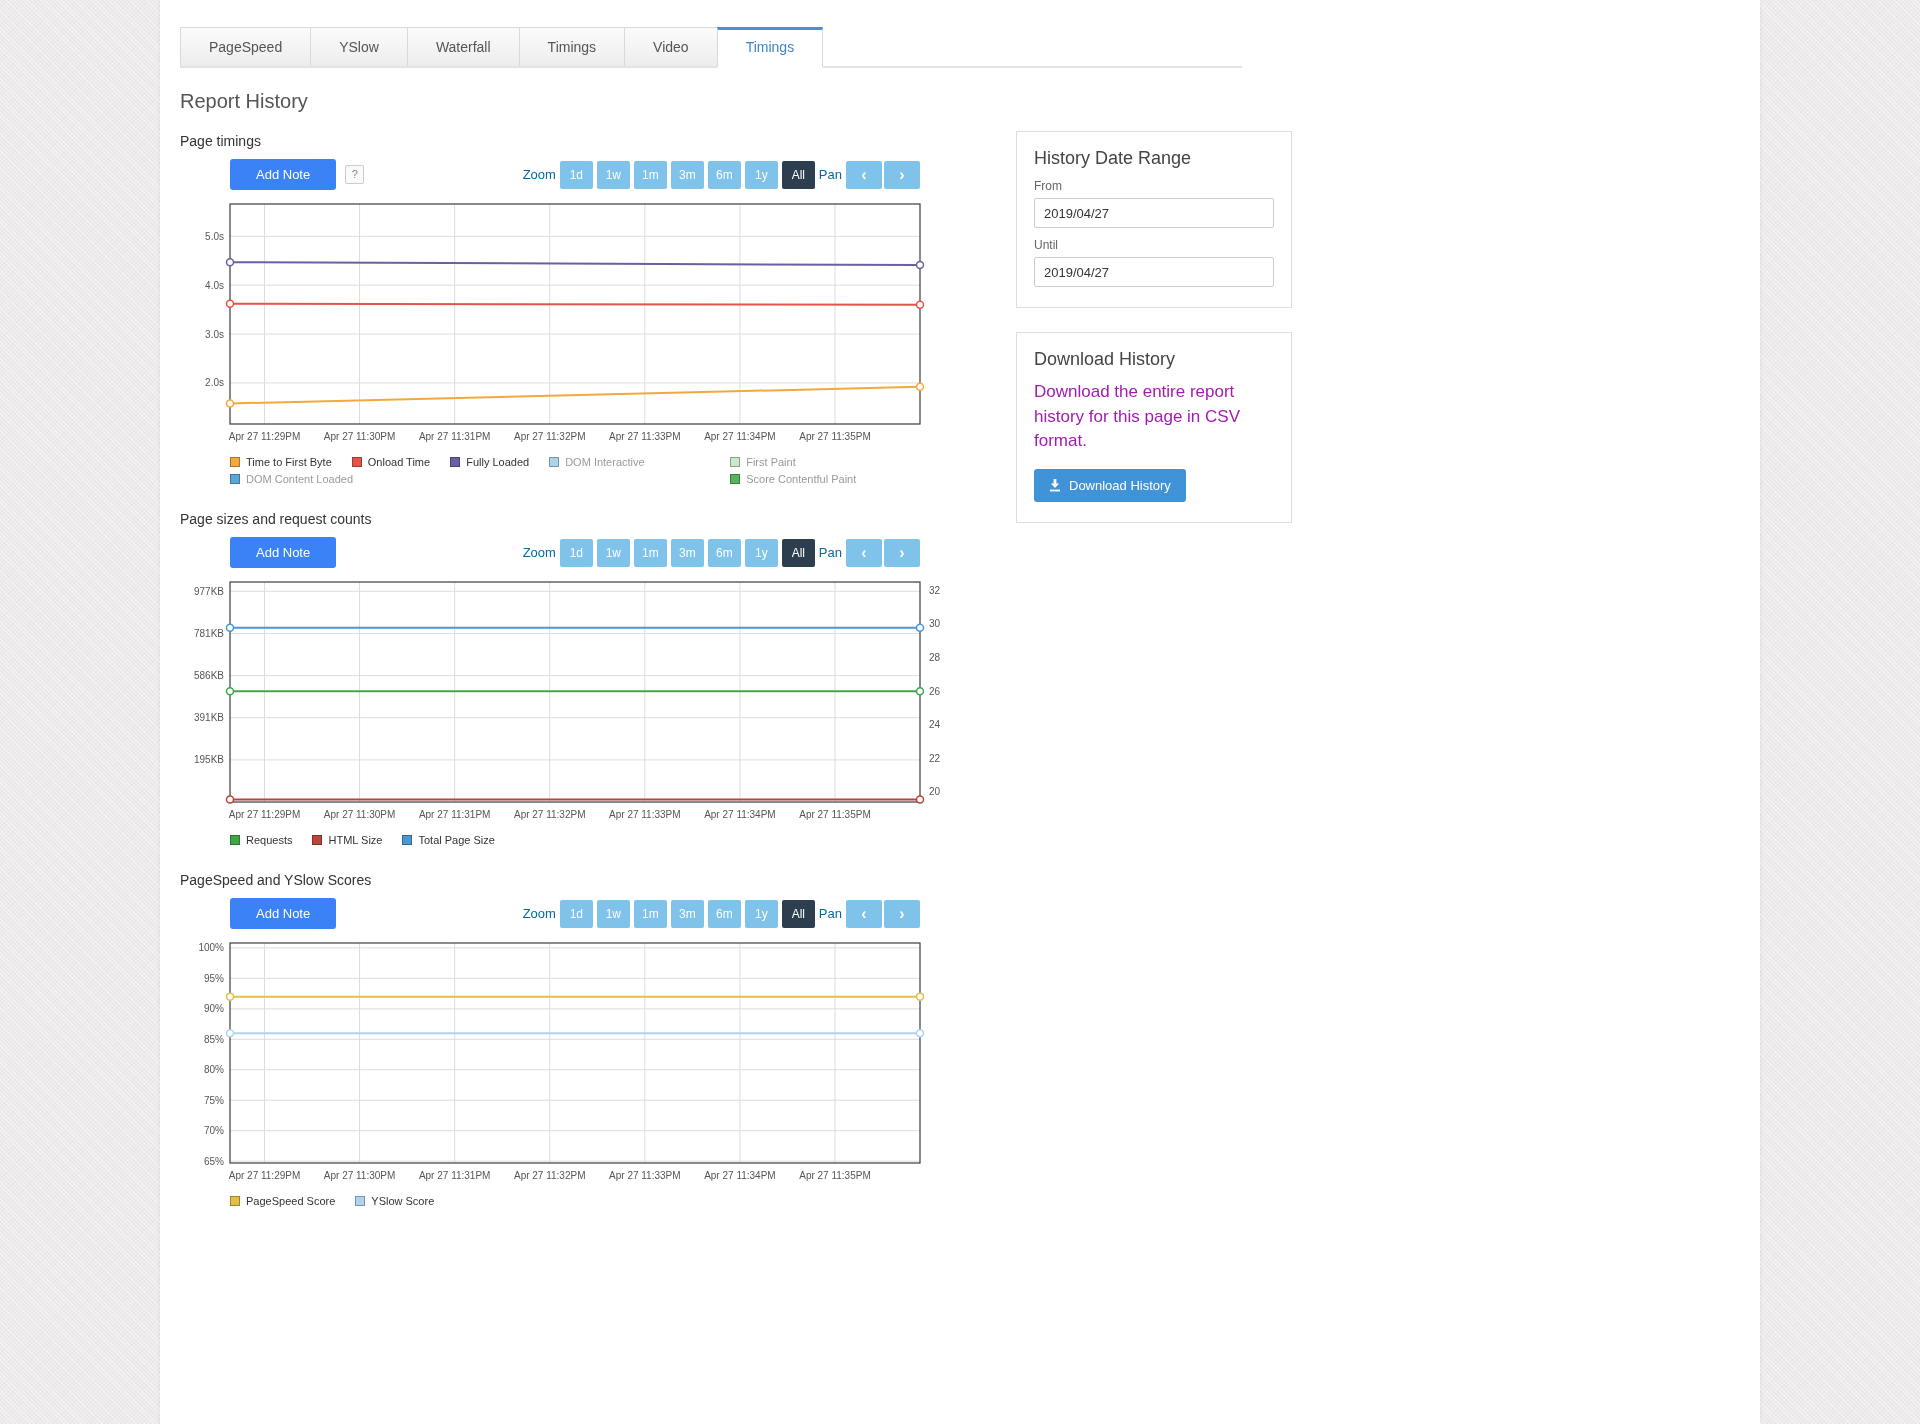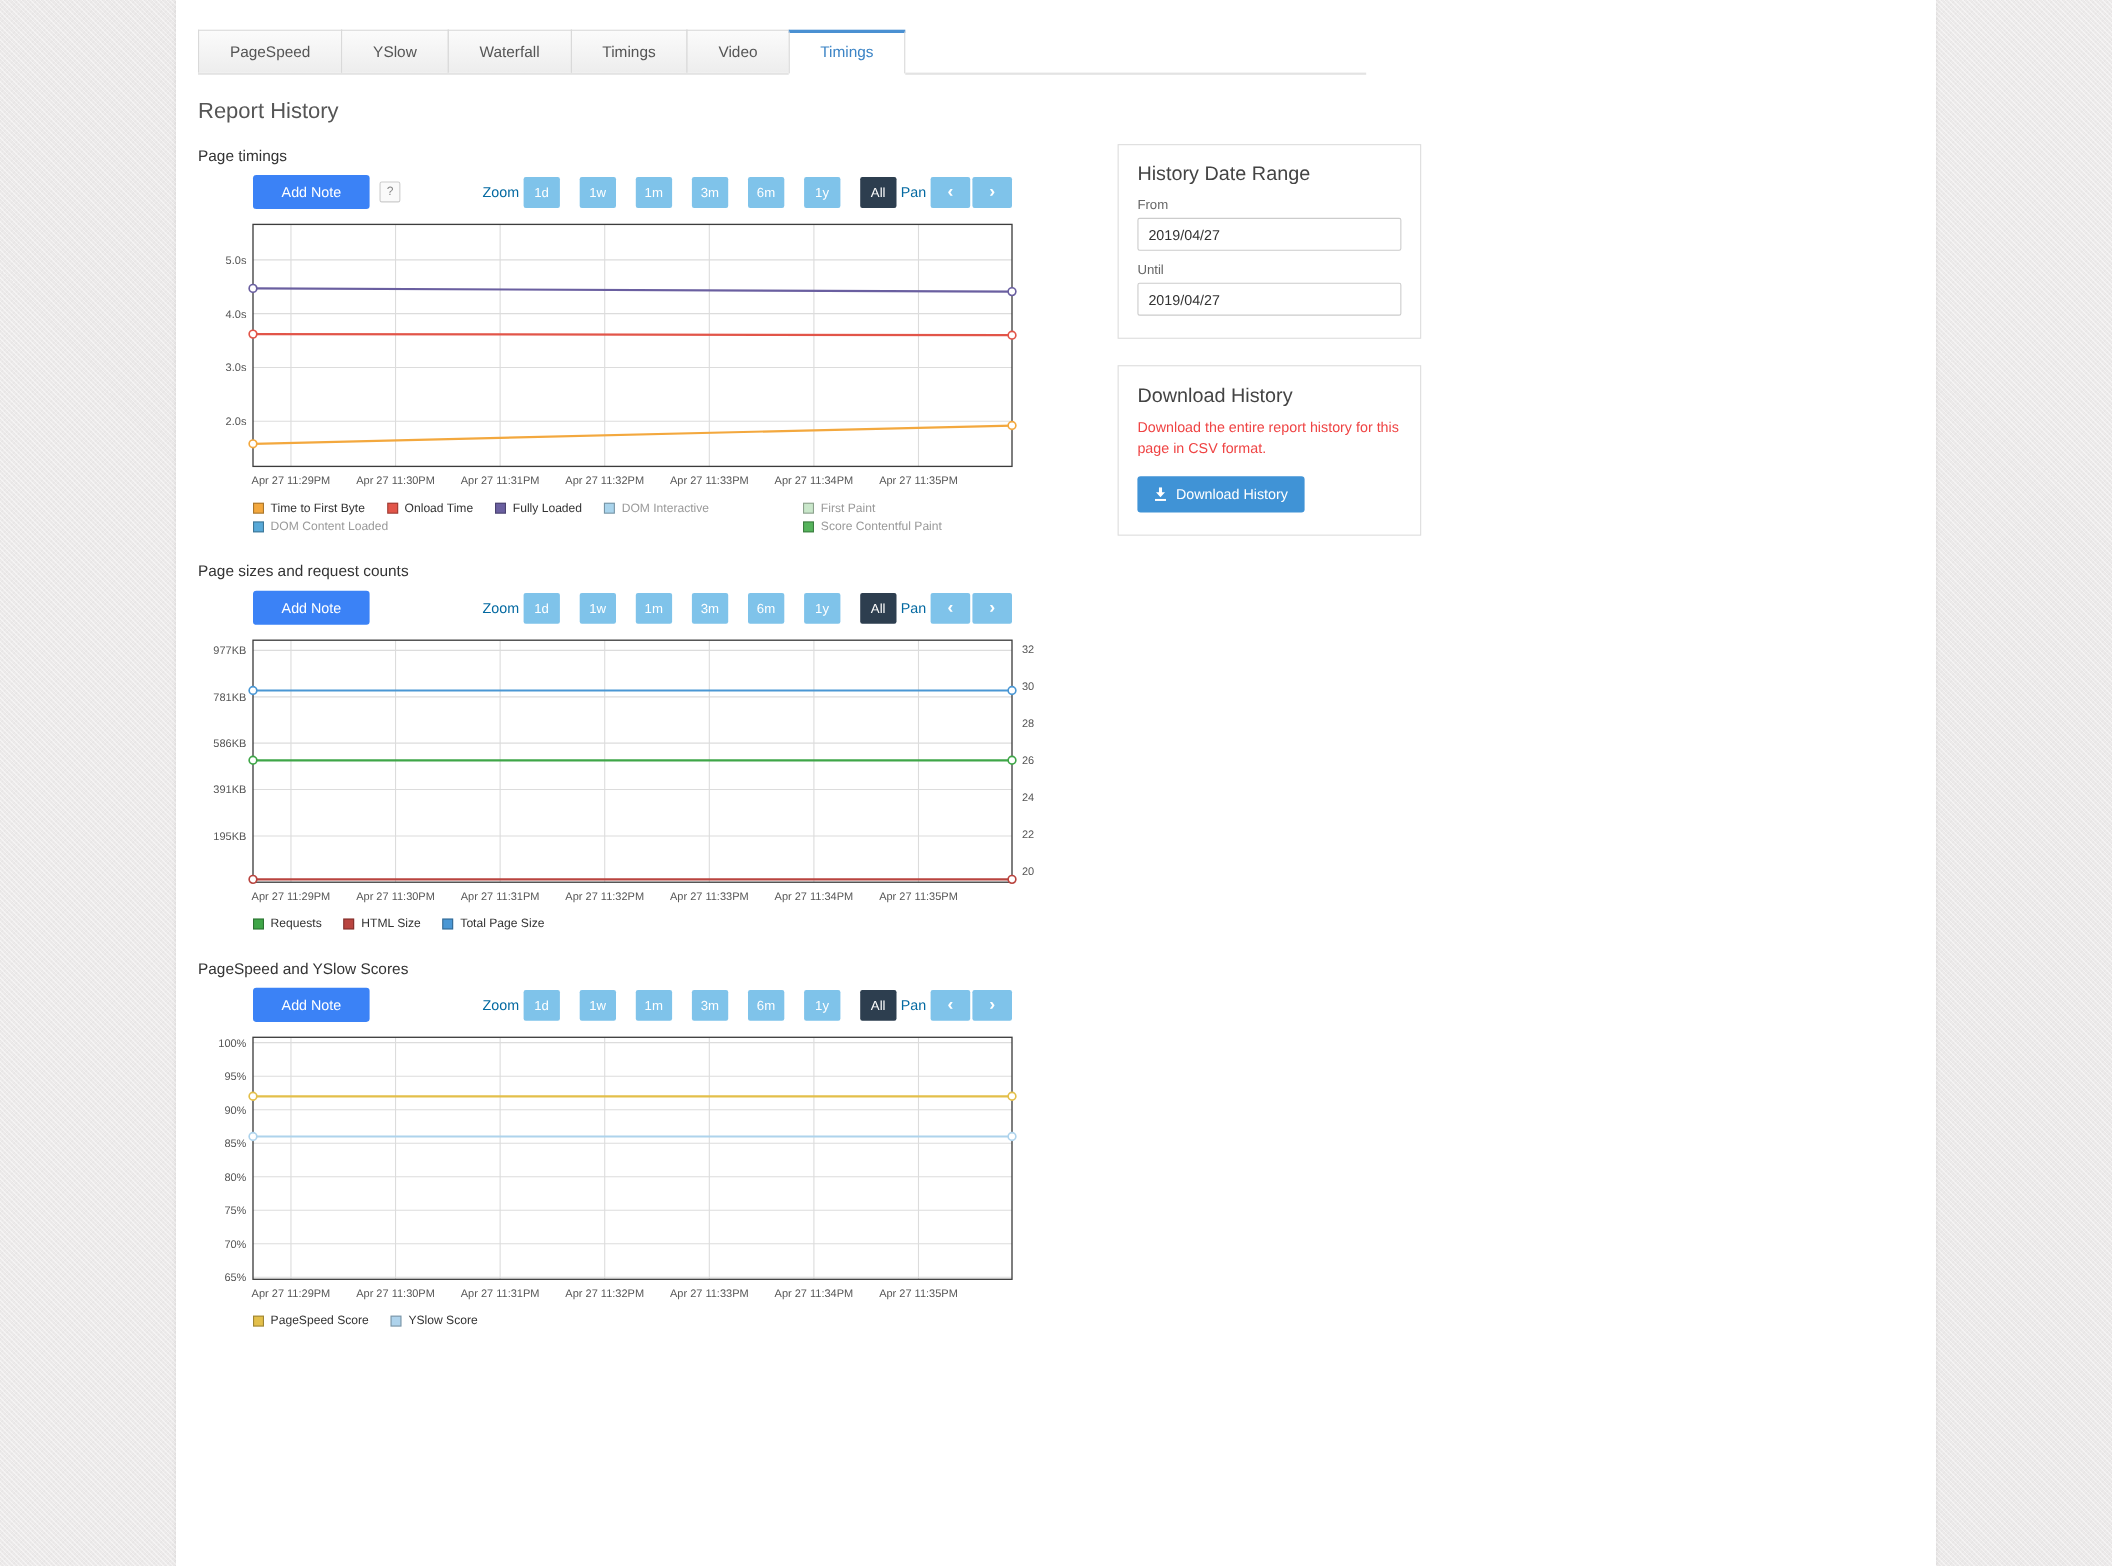--- a/index.html
+++ b/index.html
@@ -34,41 +34,41 @@
 
   .section-title{font-size:14px;font-weight:400;color:#333;margin:4px 0 10px 0}
   .chart-section{margin-bottom:26px}
 
   .chart-toolbar{display:flex;justify-content:space-between;align-items:center;margin:0 0 8px 50px;width:690px}
   .toolbar-left{display:flex;align-items:center}
   .add-note-btn{background:#3b82f6;color:#fff;border:none;padding:8px 26px;font-size:13px;border-radius:3px;cursor:pointer}
   .help-btn{width:19px;height:19px;border:1px solid #ccc;background:#fafafa;color:#888;font-size:11px;border-radius:2px;margin-left:9px;cursor:pointer;line-height:1}
   .toolbar-right{display:flex;align-items:center}
   .toolbar-label{font-size:13px;color:#0369a1;margin:0 4px}
-  .zoom-group{display:flex;gap:18px}
+  .zoom-group{display:flex;gap:4px}
   .zoom-btn{background:#7fc3ea;color:#fff;border:none;padding:7px 0;font-size:12px;min-width:33px;border-radius:2px;cursor:pointer}
   .zoom-btn.active{background:#2d3e4f}
   .pan-group{display:flex;gap:2px}
   .pan-btn{background:#7fc3ea;color:#fff;border:none;width:36px;height:28px;font-size:16px;font-weight:bold;border-radius:2px;cursor:pointer;line-height:1}
 
   svg.chart{display:block}
   .axis-label{font-size:10px;fill:#555}
 
   .legend{display:flex;flex-direction:row;row-gap:6px;margin:6px 0 0 50px;width:690px}
   .legend-row{display:flex;flex-wrap:wrap;column-gap:20px;row-gap:5px}
   .legend-item{display:inline-flex;align-items:center;gap:6px;font-size:11px;color:#333;cursor:pointer}
   .legend-item.disabled{color:#9a9a9a}
   .swatch{width:10px;height:10px;display:inline-block;border:1px solid rgba(0,0,0,.3)}
 
   
   .panel{border:1px solid #ddd;background:#fff;padding:16px 17px 20px 17px;margin-bottom:24px}
   .panel-title{font-size:18px;font-weight:400;color:#444;margin-bottom:10px}
   .field-label{display:block;font-size:12px;color:#666;margin:10px 0 5px 0}
   .date-input{width:100%;height:30px;border:1px solid #ccc;border-radius:2px;padding:0 9px;font-size:13px;color:#333;font-family:"Liberation Sans",sans-serif}
-  .download-desc{font-size:13px;color:#ef4444;line-height:1.45;margin:4px 0 15px 0}
+  .download-desc{font-size:17px;color:#a21caf;line-height:1.45;margin:4px 0 15px 0}
   .download-btn{background:#4093d6;color:#fff;border:none;padding:9px 15px;font-size:13px;border-radius:3px;display:inline-flex;align-items:center;gap:8px;cursor:pointer}
 </style>
 </head>
 <body>
 
 <div class="content">
 
   <div class="tabbar">
     <div class="tab">PageSpeed</div>
     <div class="tab">YSlow</div>

